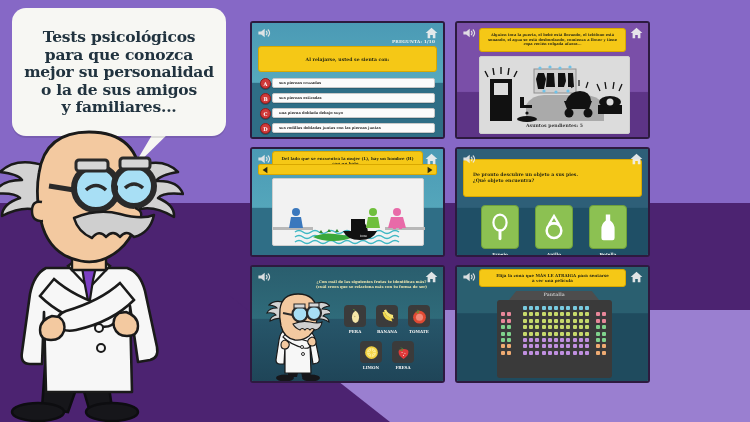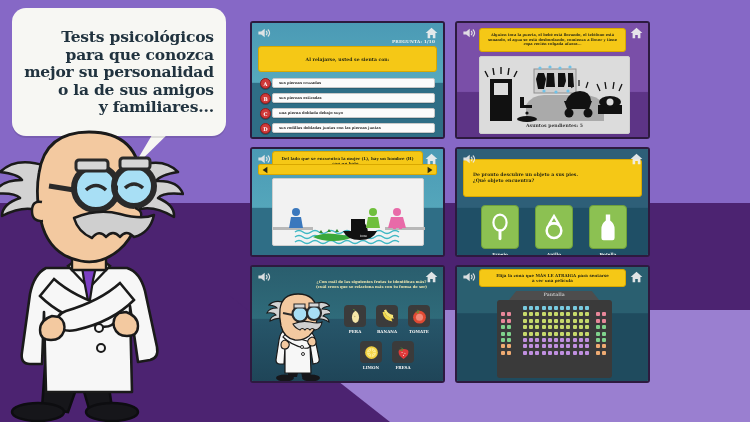--- a/index.html
+++ b/index.html
@@ -34,21 +34,21 @@
     position:absolute; left:12px; top:8px; width:214px; height:128px;
     background:#f7f7f3; border-radius:14px;
     box-shadow:0 2px 0 rgba(0,0,0,.10);
     display:flex; align-items:center; justify-content:center;
     padding:4px 6px;
   }
   #bubble-text {
     font-family:"DejaVu Serif", serif;
     font-weight:bold;
     font-size:15.5px; line-height:1.13;
-    color:#21333f; text-align:right;
+    color:#21333f; text-align:center;
     white-space:pre-line;
     letter-spacing:-0.2px;
   }
   #bubble-tail {
     position:absolute; left:120px; top:126px; width:56px; height:44px;
     background:#f7f7f3;
     clip-path: polygon(100% 0, 20% 100%, 62% 10%);
   }
   #bubble-tail2{
     position:absolute; left:103px; top:146px; width:26px; height:22px;

